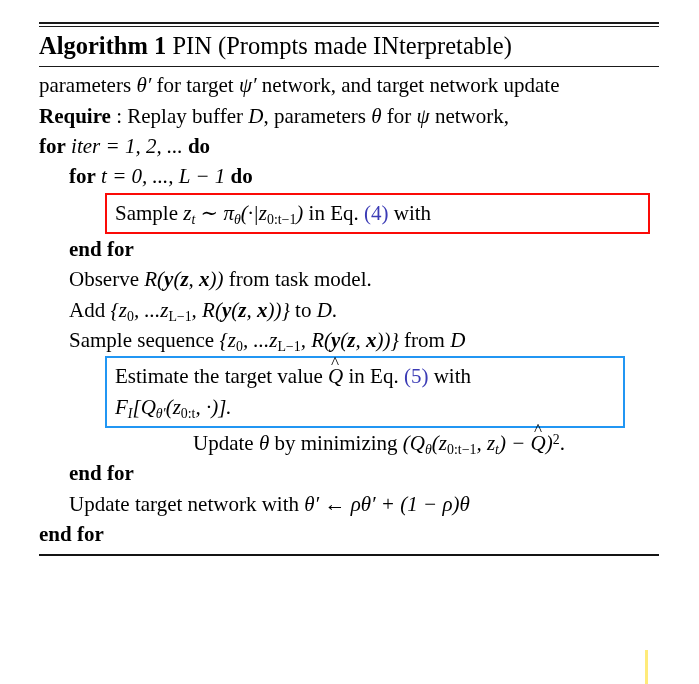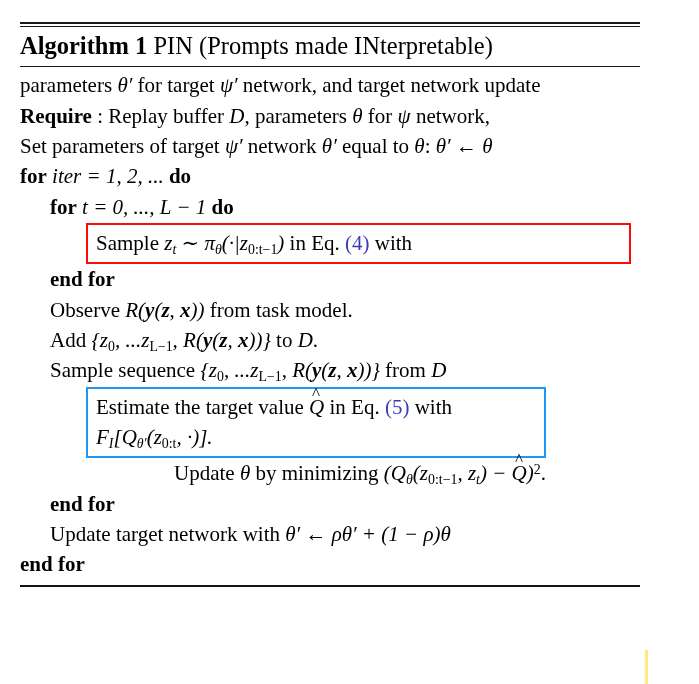--- a/index.html
+++ b/index.html
@@ -11,21 +11,21 @@
     width: 699px;
     height: 684px;
     font-family: "Liberation Serif", "DejaVu Serif", serif;
     color: #000000;
     overflow: hidden;
     position: relative;
   }
 
   .algorithm {
     position: absolute;
-    left: 20px;
+    left: 39px;
     top: 22px;
     width: 620px;
   }
 
   
   .rule-top {
     border-top: 2.2px solid #1a1a1a;
     border-bottom: 1.3px solid #1a1a1a;
     height: 2px;
     width: 100%;
@@ -106,21 +106,21 @@
     padding: 3px 6px 4px 8px;
     line-height: 1.44;
   }
   .hl-red {
     border: 2.6px solid #fb0a07;
     width: 545px;
     margin-top: 1px;
   }
   .hl-blue {
     border: 2.4px solid #2196f3;
-    width: 460px;
+    width: 520px;
     margin-top: 1px;
   }
 
   
   .yellow-bar {
     position: absolute;
     left: 645px;
     top: 650px;
     width: 3px;
     height: 34px;
@@ -147,23 +147,20 @@
       <span>parameters </span><span class="mth">θ′</span><span> for target </span><span class="mth">ψ′</span><span> network, and target network update</span>
     </div>
 
     <div class="ln">
       <span class="kw">Require</span>
       <span>:</span>
       <span>Replay buffer </span><span class="cal">D</span><span>, parameters </span><span class="mth">θ</span><span> for </span><span class="mth">ψ</span><span> network,</span>
     </div>
 
 
-    <div class="ln">
-      <span>Set parameters of target </span><span class="mth">ψ′</span><span> network </span><span class="mth">θ′</span><span> equal to </span><span class="mth">θ</span><span>: </span><span class="mth">θ′ ← θ</span>
-    </div>
 
     <div class="ln">
       <span class="kw">for</span>
       <span class="mi">iter</span>
       <span class="mth">= 1, 2, ...</span>
       <span class="kw">do</span>
     </div>
 
     <div class="ln ind1">
       <span class="kw">for</span>

